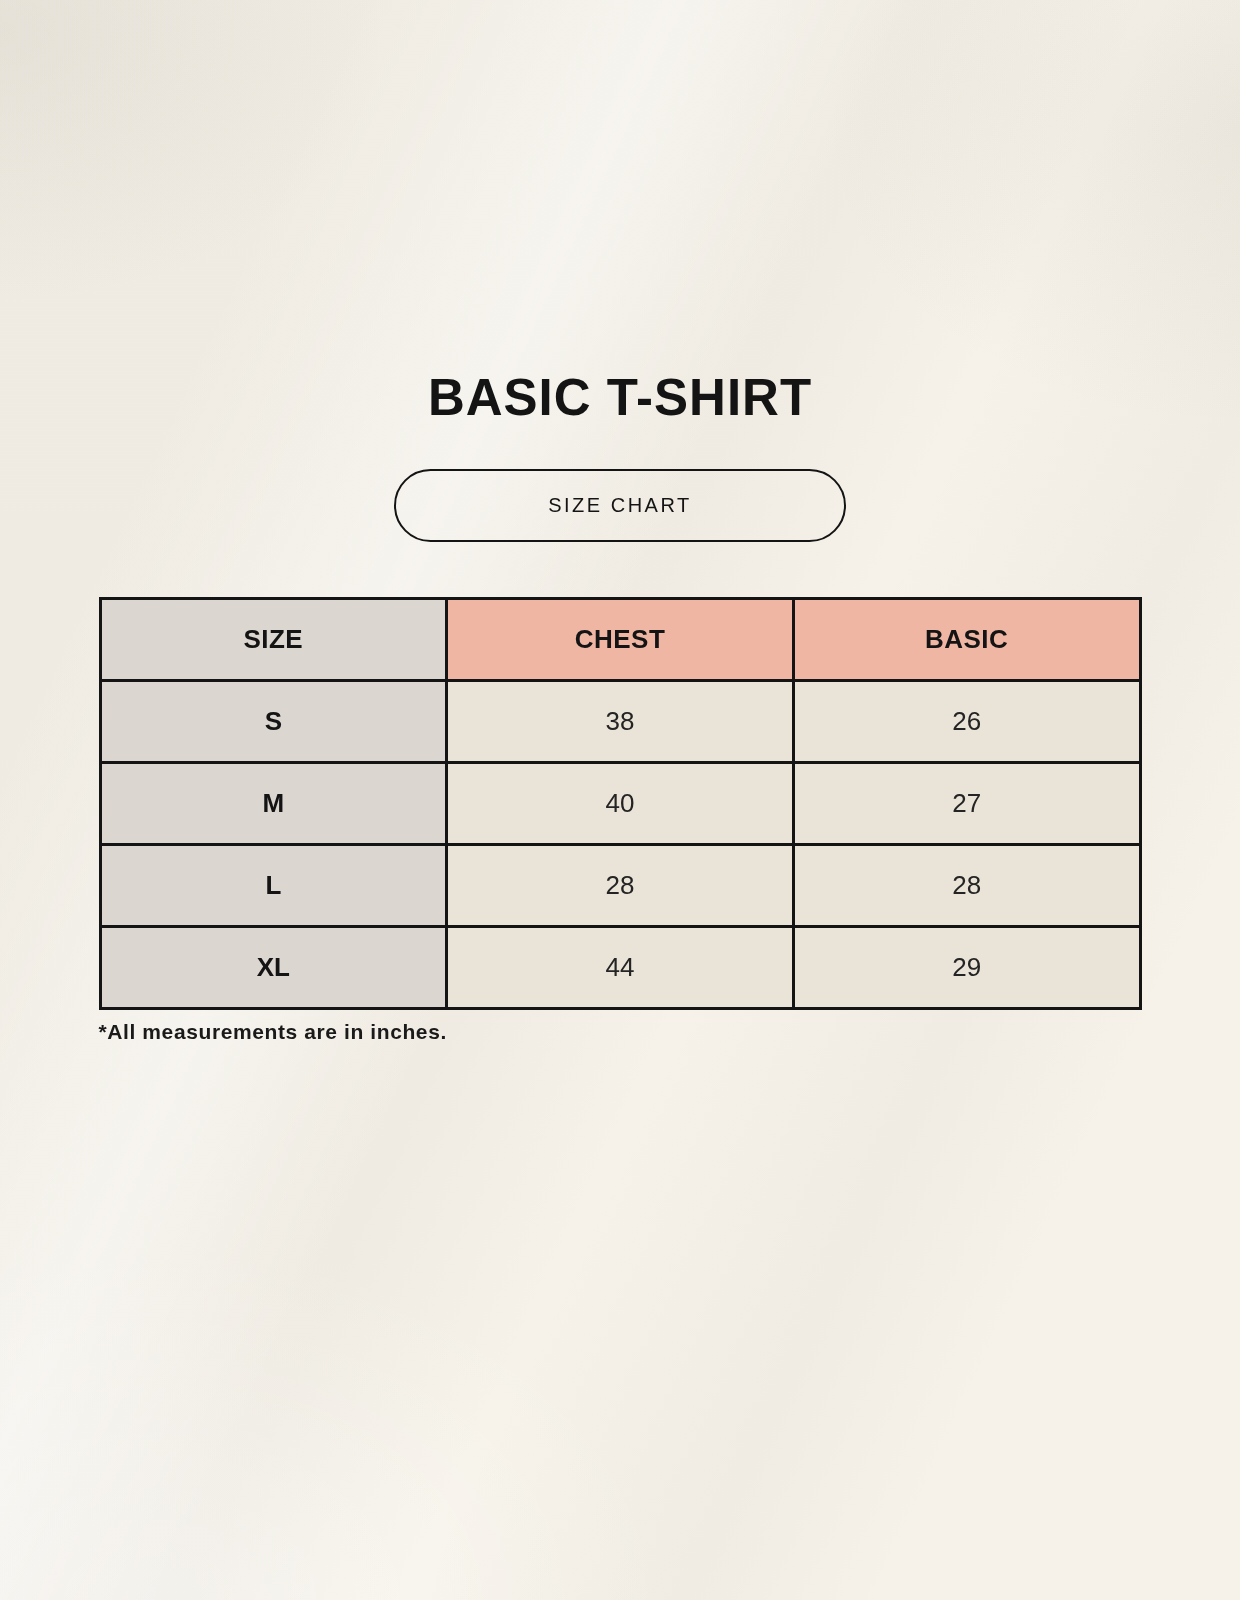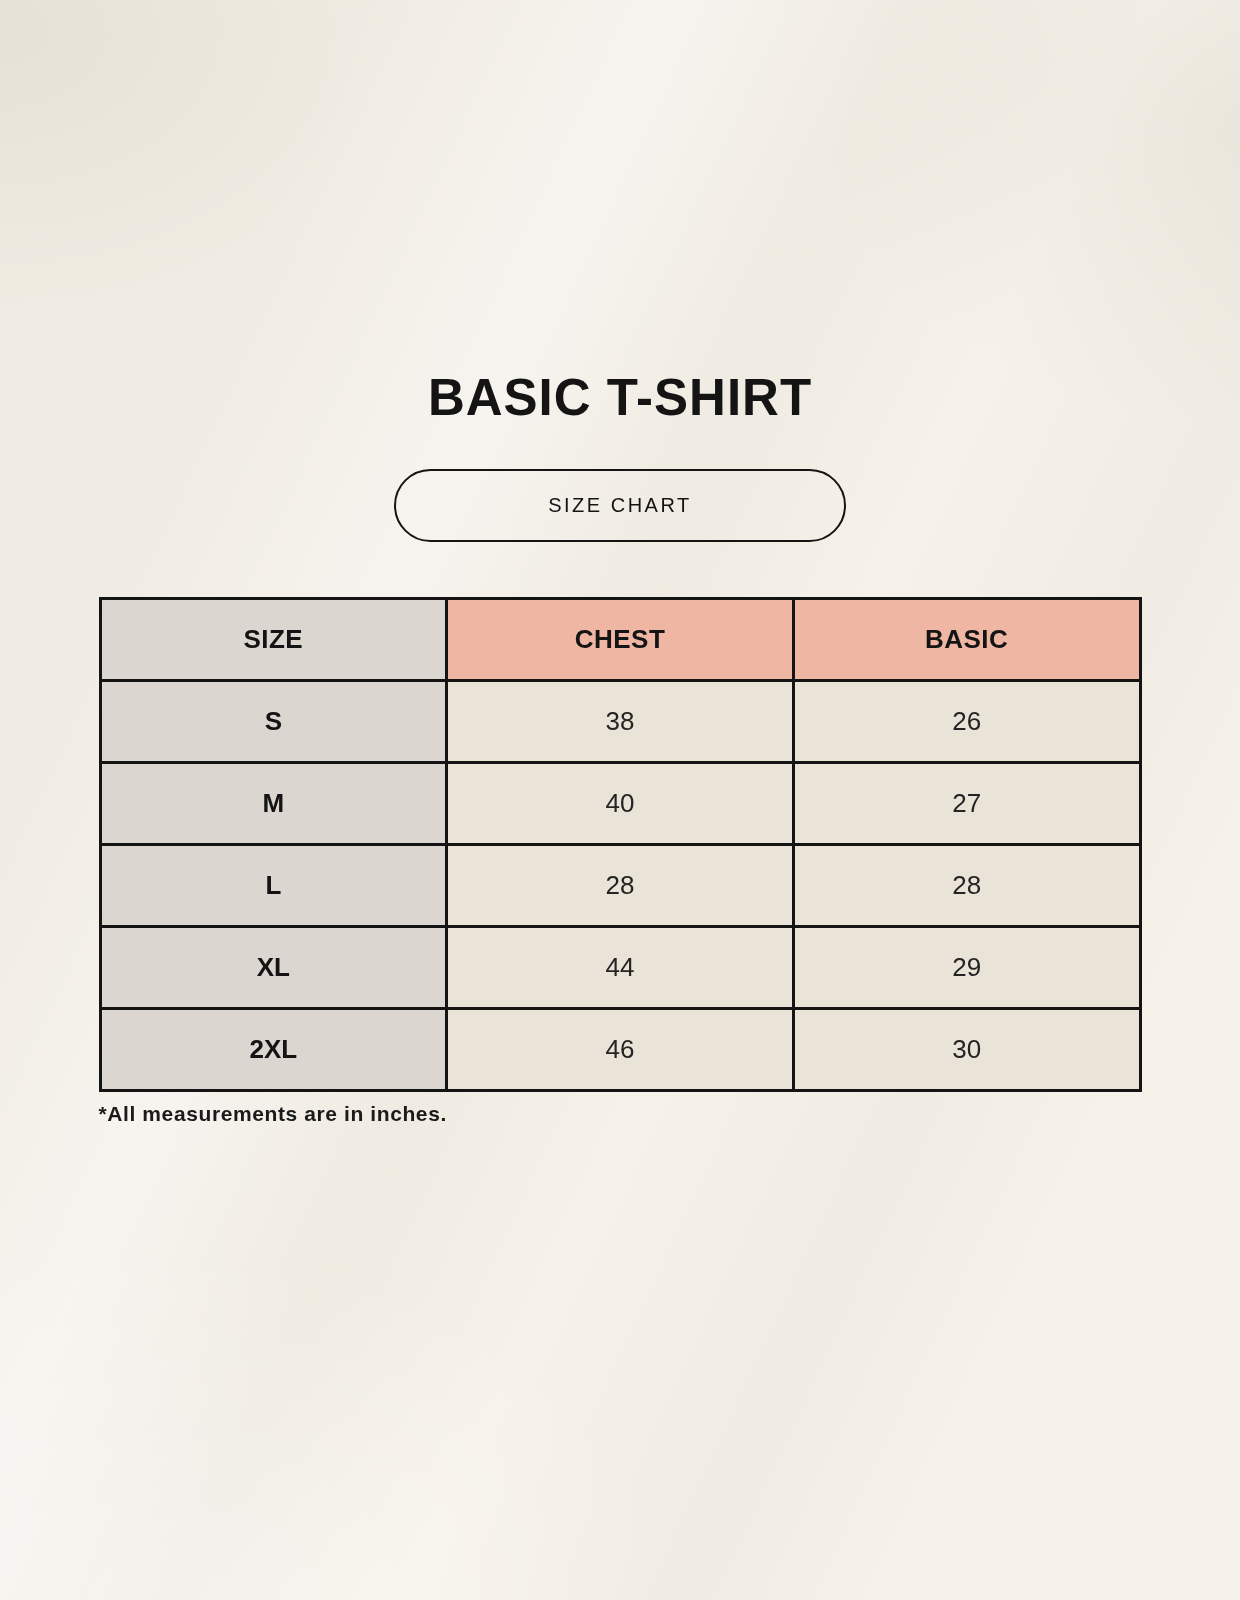--- a/index.html
+++ b/index.html
@@ -139,24 +139,19 @@
           <tr>
             <td class="size-cell">L</td>
             <td class="value-cell">28</td>
             <td class="value-cell">28</td>
           </tr>
           <tr>
             <td class="size-cell">XL</td>
             <td class="value-cell">44</td>
             <td class="value-cell">29</td>
           </tr>
-          <tr>
-            <td class="size-cell">2XL</td>
-            <td class="value-cell">46</td>
-            <td class="value-cell">30</td>
-          </tr>
         </tbody>
     </table>
 
     <div class="footnote">*All measurements are in inches.</div>
   </div>
 
 </div>
 
 </body></html>

